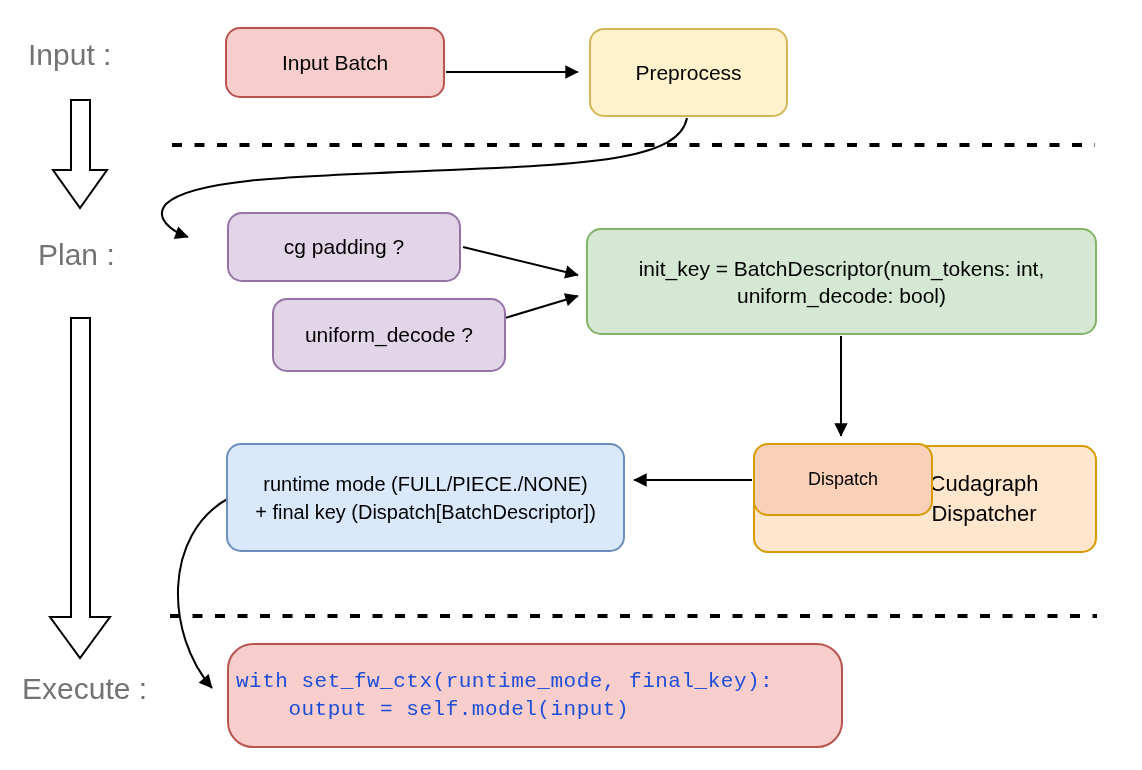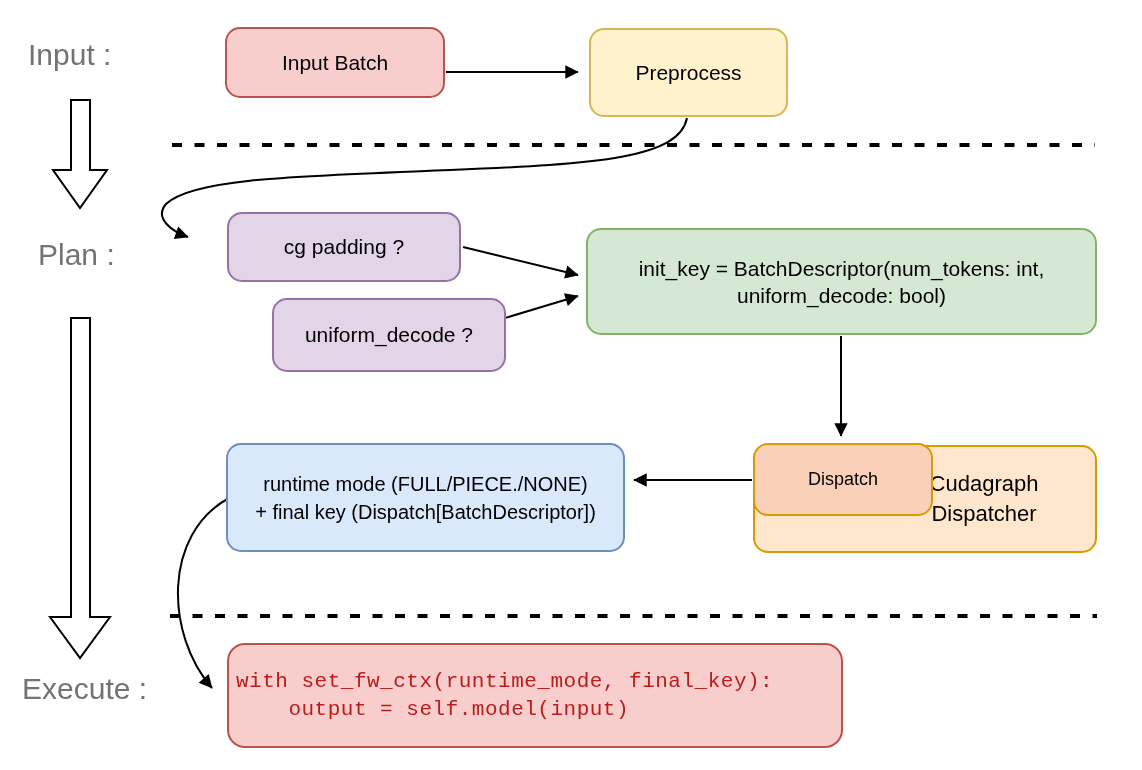--- a/index.html
+++ b/index.html
@@ -47,24 +47,24 @@
 
   .n-input-batch   { left: 225px; top: 27px;  width: 220px; height: 71px;  font-size: 21px; }
   .n-preprocess    { left: 589px; top: 28px;  width: 199px; height: 89px;  font-size: 21px; text-align: center; }
   .n-cg-padding    { left: 227px; top: 212px; width: 234px; height: 70px;  font-size: 21px; }
   .n-uniform-dec   { left: 227px; top: 298px; width: 234px; height: 74px;  font-size: 21px; margin-left: 45px; }
   .n-init-key      { left: 586px; top: 228px; width: 511px; height: 107px; font-size: 21px; line-height: 27px; }
   .n-runtime       { left: 226px; top: 443px; width: 399px; height: 109px; font-size: 20px; line-height: 28px; }
   .n-cuda-outer    { left: 753px; top: 445px; width: 344px; height: 108px; font-size: 22px;
                      line-height: 30px; padding-left: 118px; }
   .n-dispatch      { left: 753px; top: 443px; width: 180px; height: 73px;  font-size: 18px; z-index: 2; }
-  .n-exec-code     { left: 227px; top: 643px; width: 616px; height: 105px; border-radius: 18px;
+  .n-exec-code     { left: 227px; top: 643px; width: 616px; height: 105px; border-radius: 26px;
                      font-family: "Liberation Mono", monospace; font-size: 21px;
                      letter-spacing: 0.5px; line-height: 28px;
-                     align-items: flex-start; text-align: left; padding-left: 7px; color: #b91c1c; }
+                     align-items: flex-start; text-align: left; padding-left: 7px; color: #1d4ed8; }
   .n-exec-code .code-line { white-space: pre; display: block; }
   .line { display: block; }
 </style>
 </head>
 <body>
 
 <div class="canvas">
 
   <svg class="wires" viewBox="0 0 1142 770" xmlns="http://www.w3.org/2000/svg">
     <defs>

